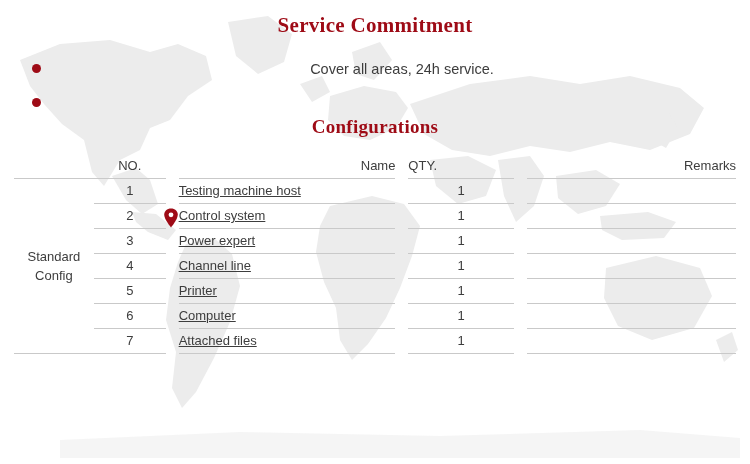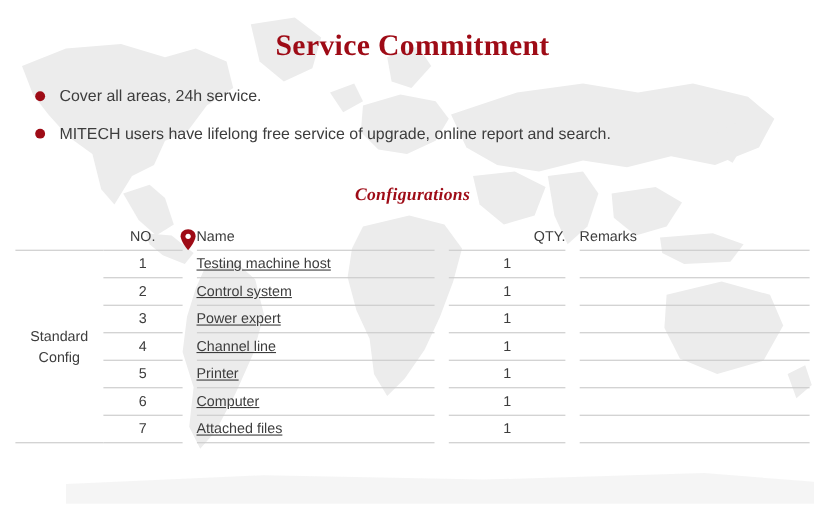--- a/index.html
+++ b/index.html
@@ -34,44 +34,44 @@
 
   
   .section-title {
     text-align: center;
     font-family: "Liberation Serif", serif;
     font-weight: bold;
     color: #9e0b16;
     letter-spacing: 0.3px;
   }
   #service-title {
-    font-size: 27px;
-    padding-top: 26px;
+    font-size: 21px;
+    padding-top: 13px;
     margin: 0;
   }
   #config-title {
-    font-size: 16px;
+    font-size: 19px;
     margin: 0;
     padding-top: 22px;
-    font-style: italic;
   }
 
   
   #commitment-list {
     list-style: none;
     margin: 0;
     padding: 22px 0 0 32px;
   }
   #commitment-list li {
     position: relative;
     font-size: 14.5px;
     color: #3d3d3d;
     padding: 0 0 0 22px;
     margin-bottom: 16px;
     line-height: 18px;
+    text-align: center;
   }
   .bullet-dot {
     position: absolute;
     left: 0;
     top: 4px;
     width: 9px;
     height: 9px;
     border-radius: 50%;
     background: #9e0b16;
   }
@@ -95,29 +95,29 @@
     background: transparent;
   }
   
   .col-group  { width: 82px; }
   .col-no     { width: 76px; }
   .col-name   { width: 230px; }
   .col-qty    { width: 112px; }
   .col-remarks{ width: 222px; }
 
   th.hdr {
-    text-align: left;
+    text-align: right;
     padding-left: 8px;
     color: #3d3d3d;
     font-size: 13px;
     border-bottom: 1px solid #c9c9c9;
   }
   th.hdr-blank { border-bottom: 1px solid #c9c9c9; }
   th.hdr-no { text-align: center; padding-left: 0; }
-  th.hdr-qty { text-align: right; padding-left: 0; }
+  th.hdr-qty { text-align: left; padding-left: 0; }
 
   td.cell-no  { text-align: center; }
   td.cell-qty { text-align: center; }
   td.cell-name { padding-left: 8px; text-decoration: underline; }
   td.cell-remarks { padding-left: 8px; }
   td.cell-group {
     text-align: center;
     padding-left: 8px;
     border-bottom: none;
     line-height: 19px;
@@ -175,21 +175,20 @@
 
   <h1 class="section-title" id="service-title">Service Commitment</h1>
 
   <ul id="commitment-list">
     <li>
       <span class="bullet-dot"></span>
       <span>Cover all areas, 24h service.</span>
     </li>
     <li>
       <span class="bullet-dot"></span>
-      <span>MITECH users have lifelong free service of upgrade, online report and search.</span>
     </li>
   </ul>
 
   <svg id="map-marker" width="16" height="20" viewBox="0 0 16 20" style="position:absolute; left:163px; top:208px;">
     <path d="M8 0.5 C4 0.5 1.2 3.2 1.2 6.8 C1.2 11.4 8 19.5 8 19.5 C8 19.5 14.8 11.4 14.8 6.8 C14.8 3.2 12 0.5 8 0.5 Z" fill="#9e0b16"></path>
     <circle cx="8" cy="6.8" r="2.4" fill="#ffffff"></circle>
   </svg>
 
   <h1 class="section-title" id="config-title">Configurations</h1>
 

